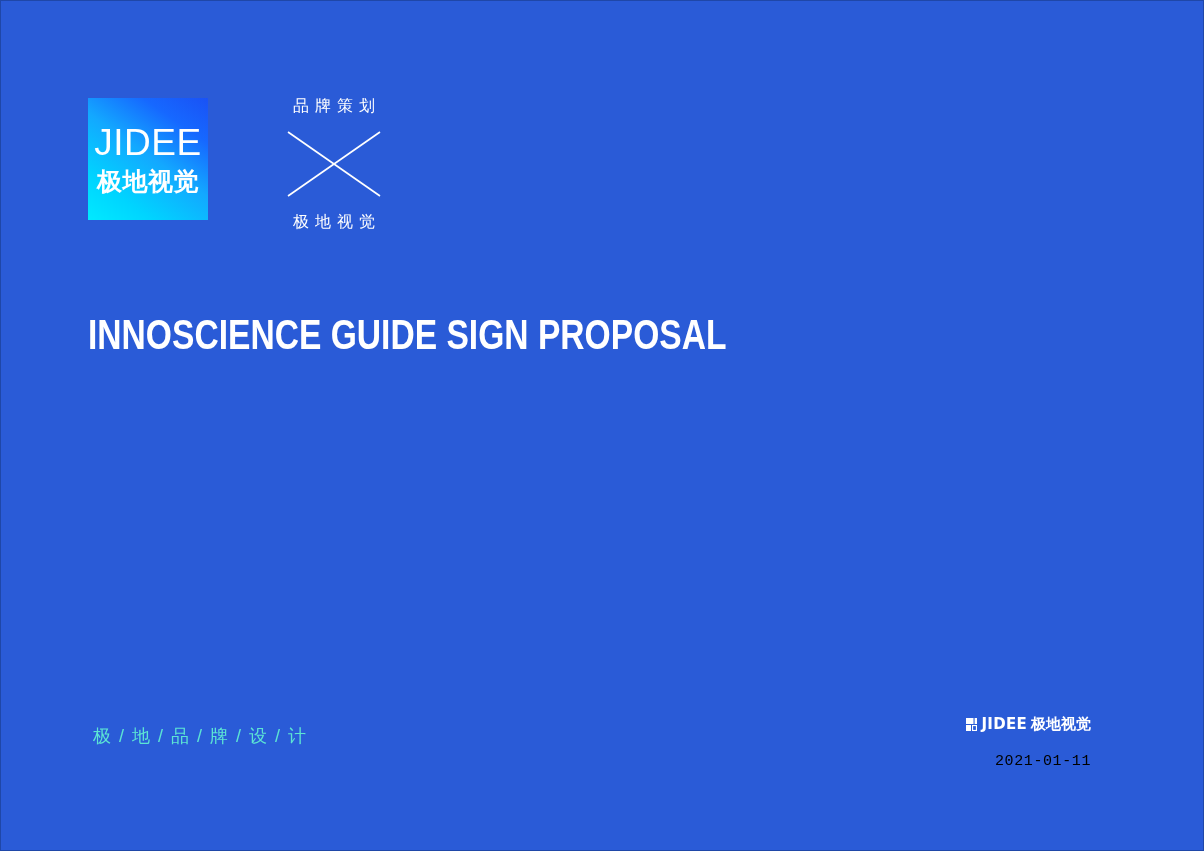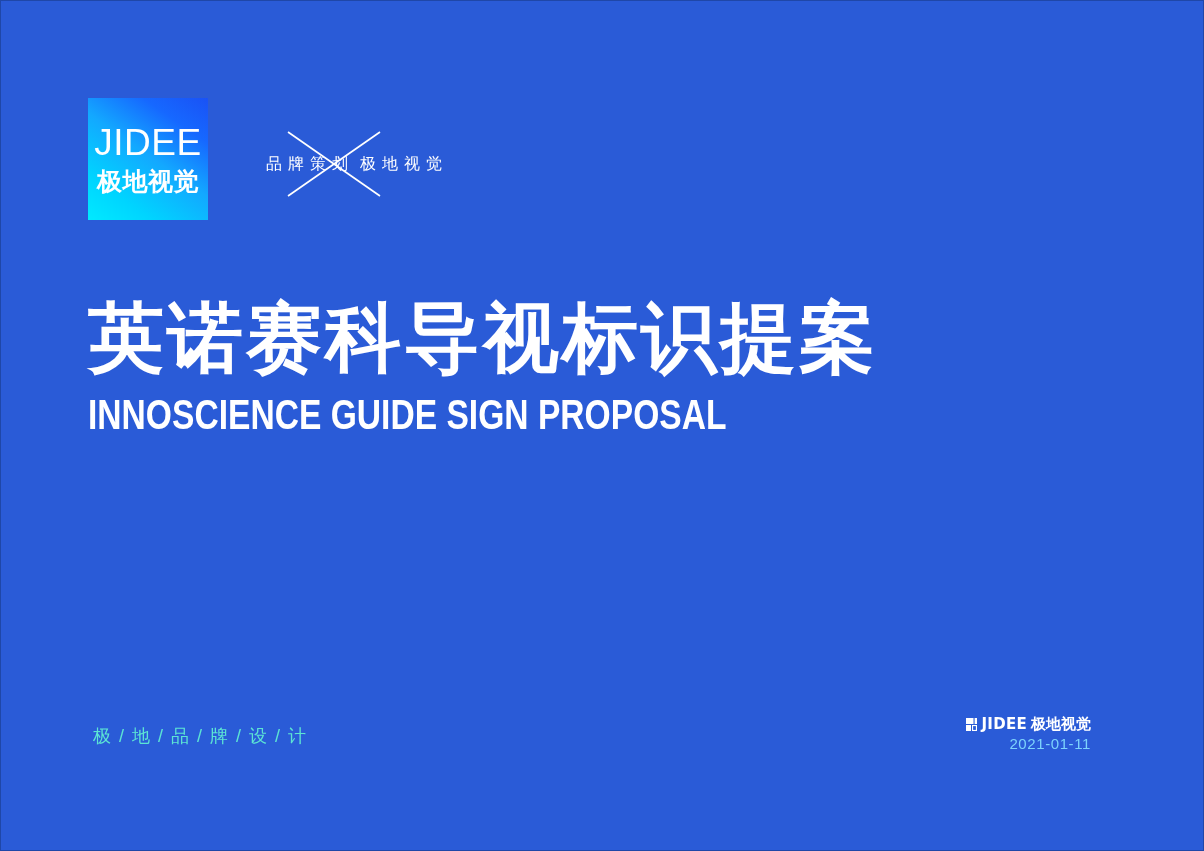--- a/index.html
+++ b/index.html
@@ -68,21 +68,21 @@
     font-family: "DejaVu Sans", sans-serif;
   }
 
   
   .tagline {
     position: relative;
     margin-left: 52px;
     width: 148px;
     height: 132px;
     display: flex;
-    flex-direction: row;
+    flex-direction: column;
     justify-content: space-between;
     align-items: center;
   }
   .tagline-text {
     color: #ffffff;
     font-size: 16px;
     letter-spacing: 6px;
     text-indent: 6px;
     line-height: 1;
     white-space: nowrap;
@@ -159,26 +159,26 @@
     font-family: "DejaVu Sans", sans-serif;
   }
   .credit-mark {
     width: 11px;
     height: 13px;
     margin-right: 4px;
     flex: none;
   }
   .credit-latin { letter-spacing: 0.3px; margin-right: 4px; }
   .footer-date {
-    color: #7dd3fc;
+    color: #000000;
     font-size: 15px;
     line-height: 1;
-    margin-top: 4px;
+    margin-top: 22px;
     letter-spacing: 0.6px;
-    font-family: Liberation Sans, sans-serif;
+    font-family: Liberation Mono, monospace;
   }
 </style>
 </head>
 <body>
 
 <div id="slide">
 
   <div class="brand-lockup">
 
     <div class="logo-box">
@@ -193,21 +193,20 @@
         <line x1="2" y1="2" x2="94" y2="66" stroke="#ffffff" stroke-width="1.6"></line>
         <line x1="94" y1="2" x2="2" y2="66" stroke="#ffffff" stroke-width="1.6"></line>
       </svg>
 
       <div class="tagline-text">极地视觉</div>
     </div>
 
   </div>
 
   <div class="title-block">
-    <h1 class="title-cn">英诺赛科导视标识提案</h1>
     <h2 class="title-en">INNOSCIENCE GUIDE SIGN PROPOSAL</h2>
   </div>
 
   <div class="footer-left" id="footer-left"><span>极</span><span class="sep">/</span><span>地</span><span class="sep">/</span><span>品</span><span class="sep">/</span><span>牌</span><span class="sep">/</span><span>设</span><span class="sep">/</span><span>计</span></div>
 
   <div class="footer-right">
     <div class="footer-credit">
       <svg class="credit-mark" viewBox="0 0 11 13">
         <rect x="0" y="0" width="7.5" height="6" fill="#ffffff"></rect>
         <rect x="8.6" y="0" width="2.4" height="6" fill="#ffffff"></rect>

